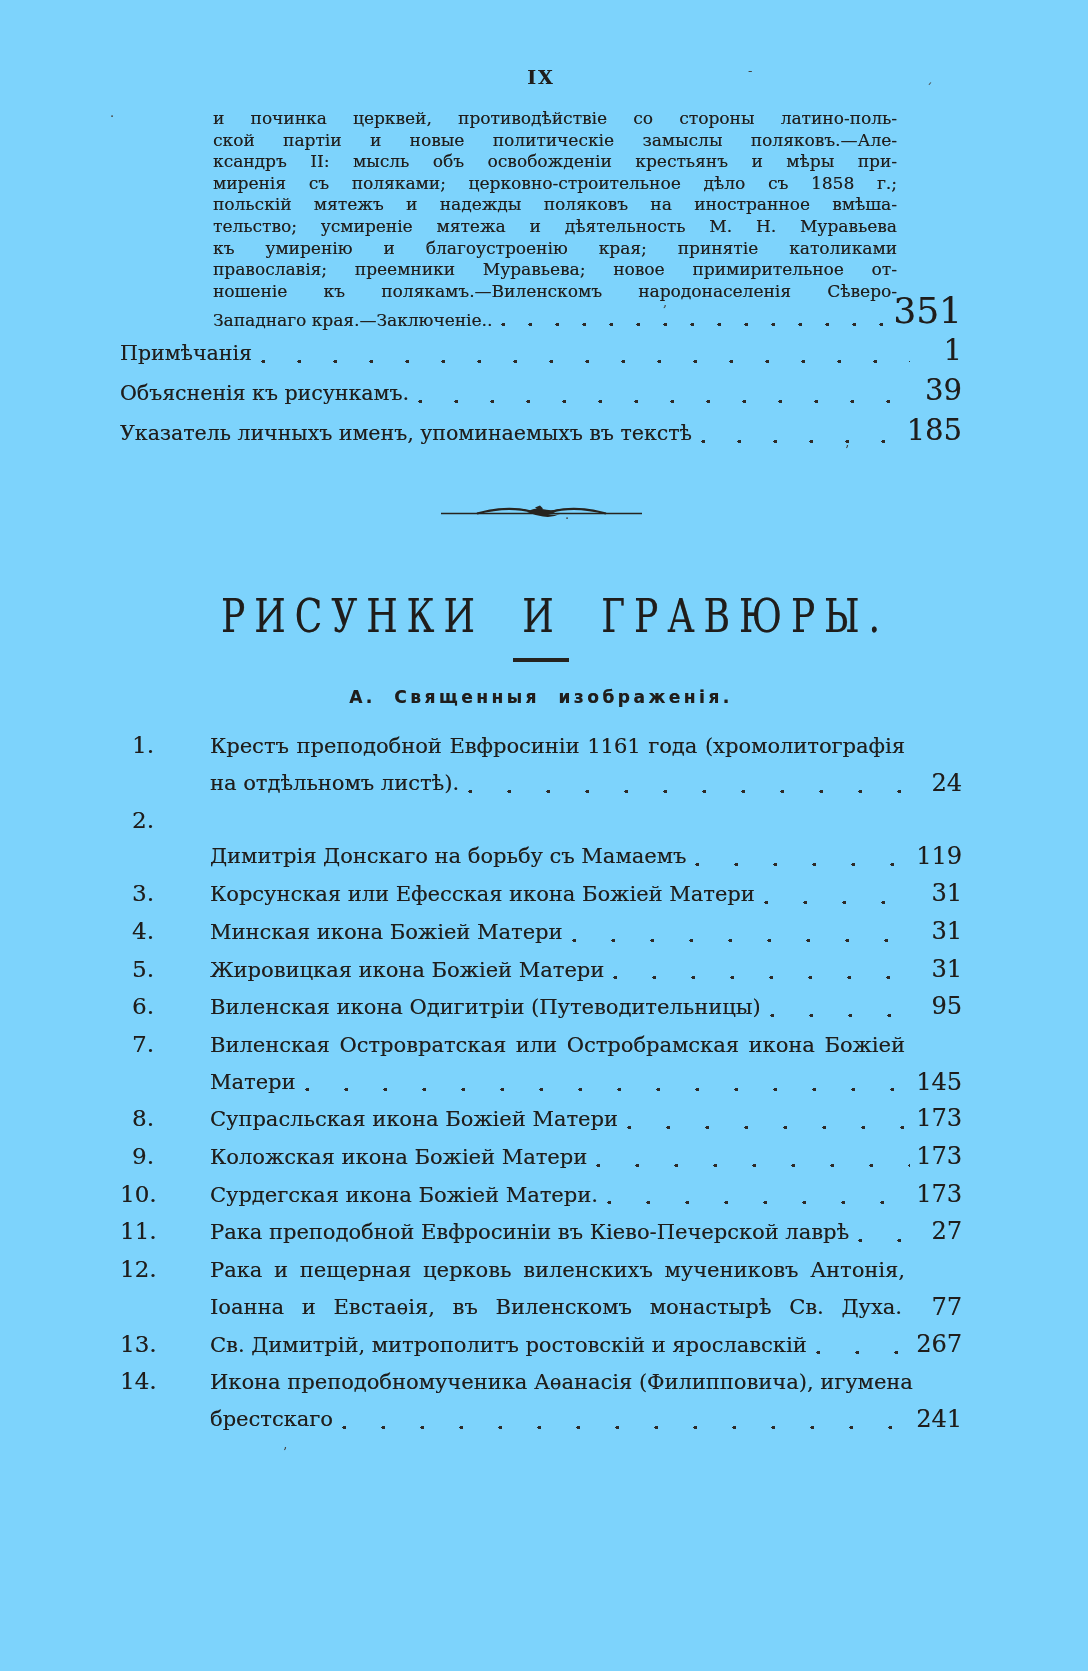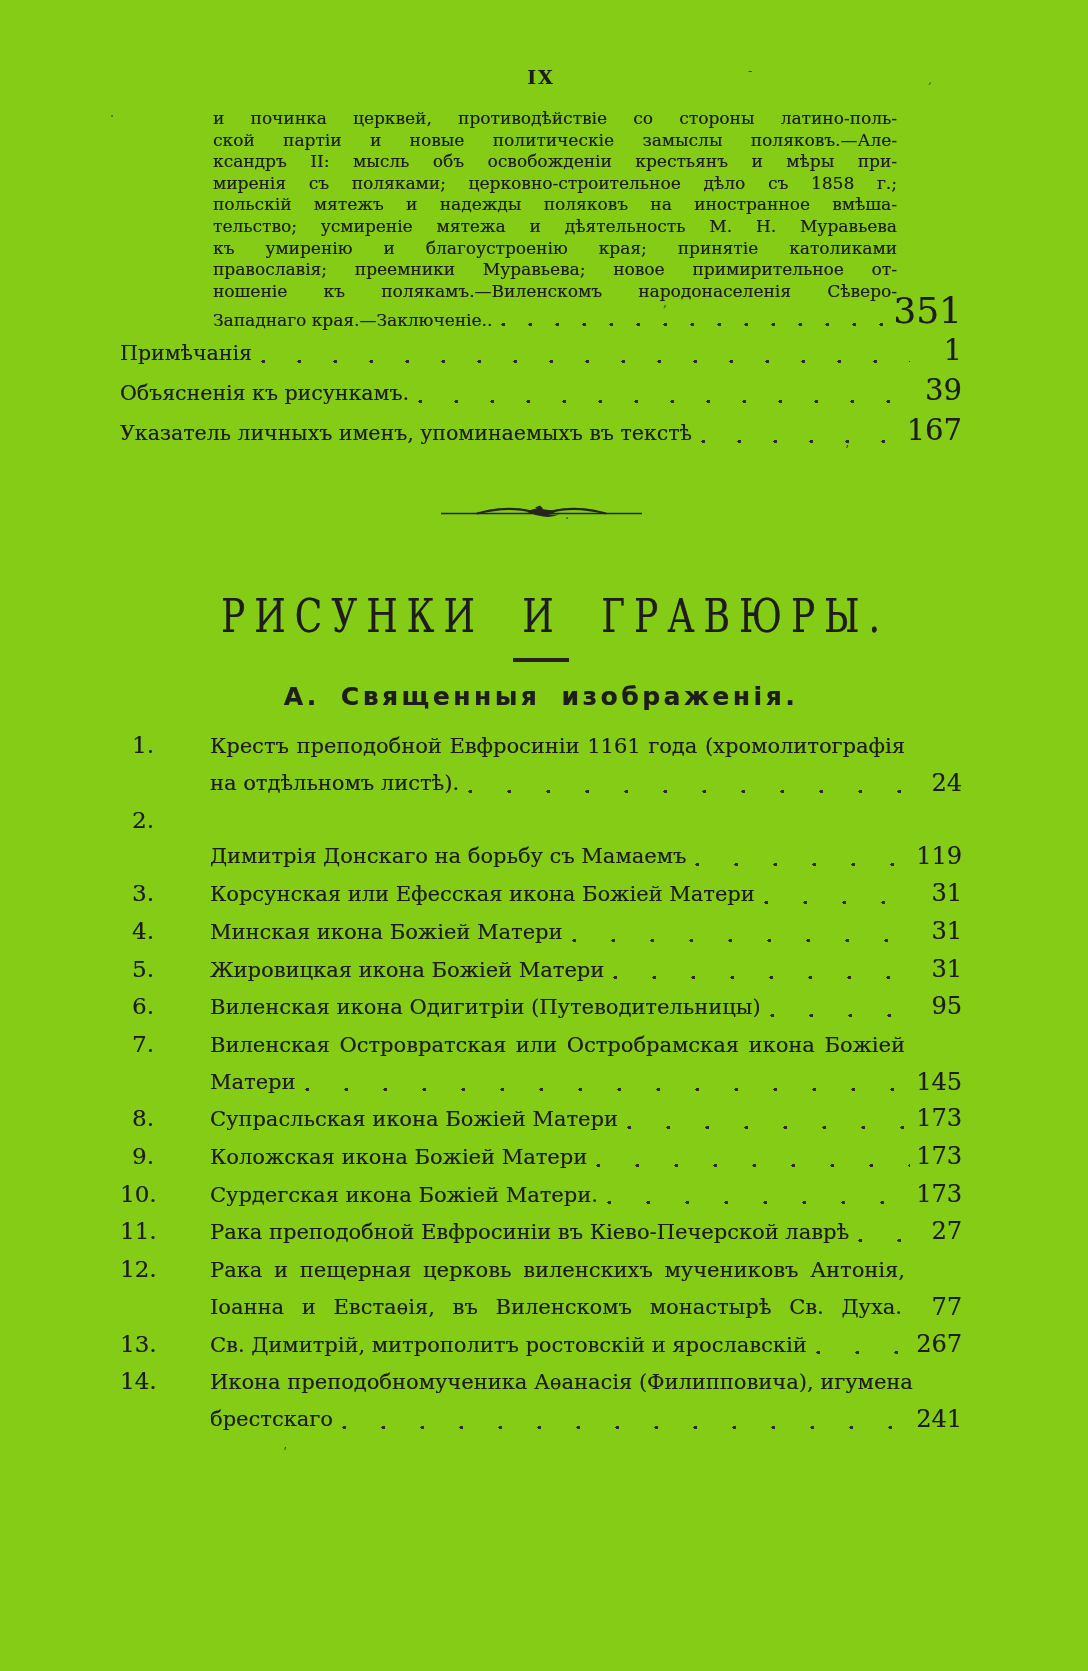--- a/index.html
+++ b/index.html
@@ -1,19 +1,19 @@
 <!DOCTYPE html>
 <html><head>
 <meta charset="utf-8">
 <style>
   html,body{margin:0;padding:0;background:#e8e8e6;}
   .page{
     position:relative;
     width:1088px;height:1671px;
-    background:#84cc16;
+    background:#7dd3fc;
     font-family:"DejaVu Serif","Liberation Serif",serif;
     color:#1f1d1b;
     overflow:hidden;
     text-shadow:0.2px 0.2px 0.35px rgba(40,36,32,0.55);
   }
   .column{position:absolute;left:120px;top:0;width:842px;}
 
   .pagenum{
     margin-top:66px;
     text-align:center;
@@ -57,21 +57,21 @@
     letter-spacing:9px;word-spacing:18px;
     transform:scaleY(1.3) translateX(14px);
     transform-origin:top center;
     white-space:nowrap;
   }
   .title-rule{width:56px;height:4px;background:#26231f;margin:29px auto 0;}
   .subtitle{
     margin-top:22px;
     text-align:center;
     font-family:"DejaVu Sans","Liberation Sans",sans-serif;
-    font-weight:700;font-size:25px;line-height:26px;
+    font-weight:700;font-size:17px;line-height:26px;
     letter-spacing:3.5px;word-spacing:9px;
   }
 
   .figures{margin-top:17px;font-size:21px;}
   .fig-row{display:flex;align-items:baseline;line-height:36.7px;}
   .fig-num{width:34px;text-align:right;font-size:23px;white-space:nowrap;flex:0 0 auto;}
   .fig-body{flex:1 1 auto;margin-left:56px;display:flex;align-items:baseline;min-width:0;}
   .fig-body.cont{align-items:flex-end;}
   .fig-body.just{display:block;text-align:justify;text-align-last:justify;margin-right:57px;}
   .fig-body .leader{background-size:39px 5px;margin-bottom:8px;}
@@ -114,21 +114,21 @@
           <span class="entry-page">1</span>
         </div>
         <div class="entry">
           <span class="entry-label">Объясненія къ рисункамъ.</span>
           <span class="leader"></span>
           <span class="entry-page">39</span>
         </div>
         <div class="entry">
           <span class="entry-label">Указатель личныхъ именъ, упоминаемыхъ въ текстѣ</span>
           <span class="leader"></span>
-          <span class="entry-page">167</span>
+          <span class="entry-page">185</span>
         </div>
       </div>
 
     <div class="sep">
       <svg width="205" height="16" viewBox="0 0 205 16" xmlns="http://www.w3.org/2000/svg">
         <path d="M2 10.5 H203" stroke="#27241f" stroke-width="1.6" fill="none"></path>
         <path d="M38 10.5 C60 4.5, 78 4.5, 94 9" stroke="#27241f" stroke-width="2.2" fill="none"></path>
         <path d="M167 10.5 C145 4.5, 127 4.5, 111 9" stroke="#27241f" stroke-width="2.2" fill="none"></path>
         <path d="M88 9 q7 -5 15 -3 q8 2 16 0.5 q-3 4 -10 4.5 q6 1.5 12 0 q-8 4 -17 2.5 q-9 -1.5 -16 -4.5 z" fill="#27241f"></path>
         <path d="M96 4.5 l5 -2 l3 3 l-4 2 z" fill="#27241f"></path>

